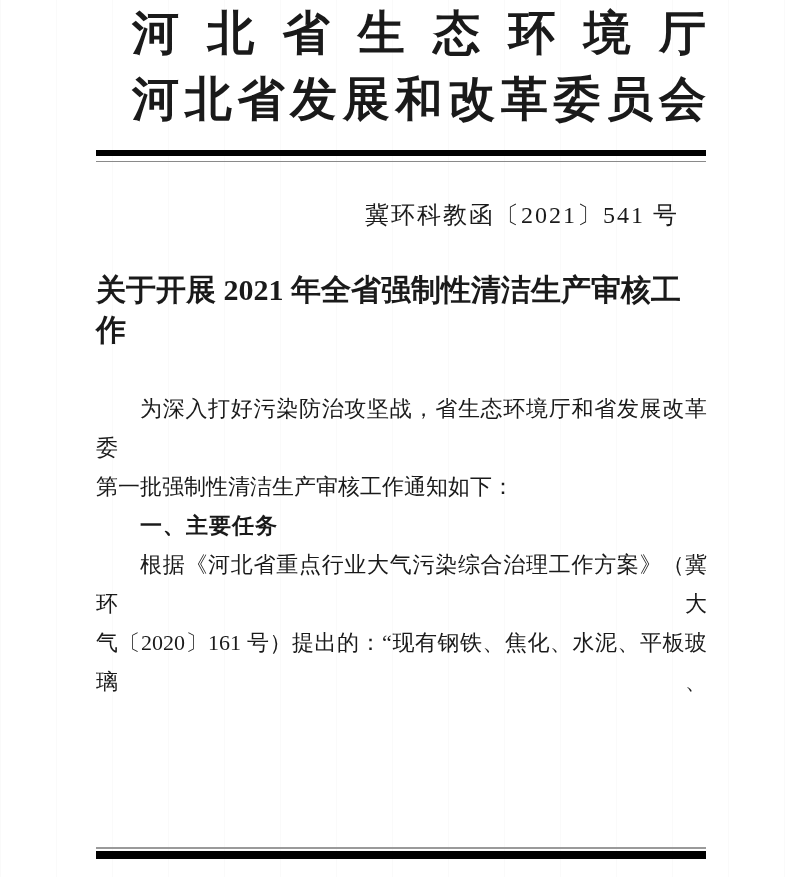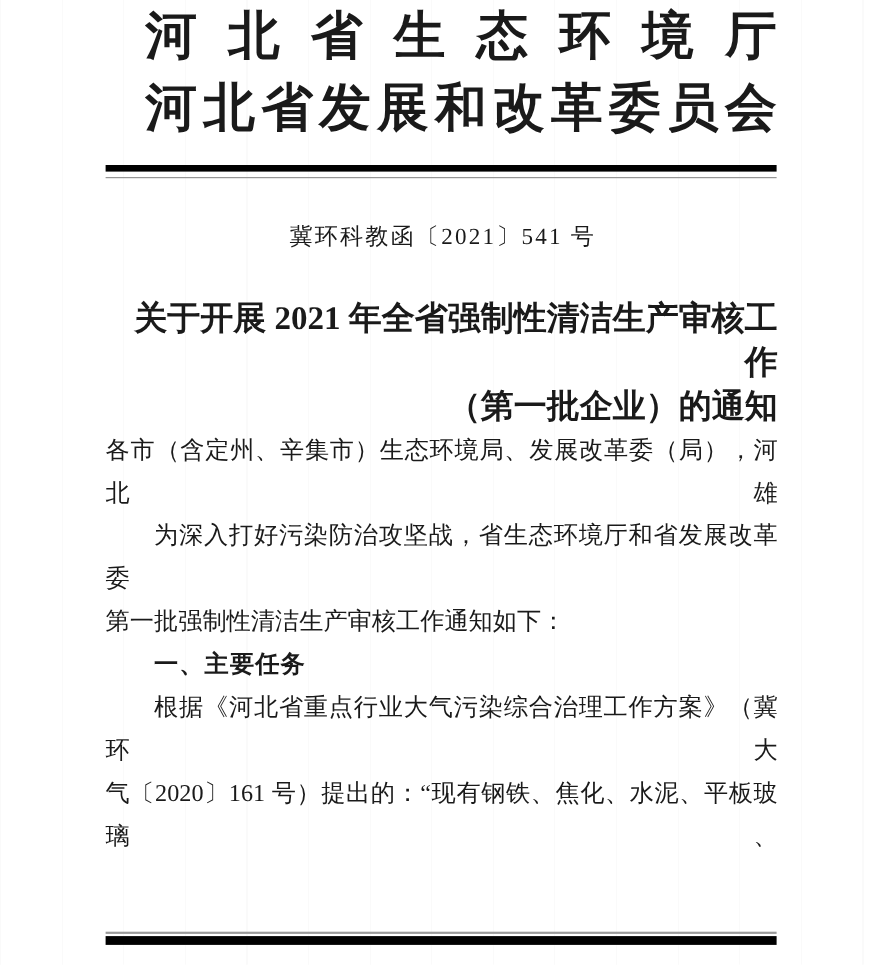--- a/index.html
+++ b/index.html
@@ -43,34 +43,34 @@
   
   .rule { position: absolute; left: 96px; width: 610px; }
   .rule-top-thick   { top: 150px; height: 6px; background: #000; }
   .rule-top-thin    { top: 161px; height: 1px; background: #8a8a8a; }
   .rule-bottom-thin { top: 847px; height: 2px; background: #9a9a9a; }
   .rule-bottom-thick{ top: 851px; height: 8px; background: #000; }
   
   .doc-number {
     position: absolute;
     top: 200px;
-    left: 111px;
+    left: 96px;
     width: 583px; 
-    text-align: center;
-    font-size: 21px;
+    text-align: right;
+    font-size: 24px;
     line-height: 30px;
     letter-spacing: 2px;
   }
   
   .doc-title {
     position: absolute;
     top: 270px;
     left: 96px;
     width: 611px;
-    text-align: right;
+    text-align: left;
     font-weight: bold;
     font-size: 30px;
     line-height: 40px;
   }
   
   .doc-body {
     position: absolute;
     top: 389px;
     left: 96px;
     width: 611px;
@@ -104,25 +104,23 @@
     <div class="letterhead-line">河北省发展和改革委员会</div>
   </div>
 
   <div class="rule rule-top-thick"></div>
   <div class="rule rule-top-thin"></div>
 
   <div class="doc-number">冀环科教函〔2021〕541 号</div>
 
   <div class="doc-title">
     <div>关于开展 2021 年全省强制性清洁生产审核工作</div>
-    <div>（第一批企业）的通知</div>
   </div>
 
   <div class="doc-body">
-    <div class="line j">各市（含定州、辛集市）生态环境局、发展改革委（局），河北雄</div>
     <div class="line j indent">为深入打好污染防治攻坚战，省生态环境厅和省发展改革委</div>
     <div class="line">第一批强制性清洁生产审核工作通知如下：</div>
     <div class="line heading indent">一、主要任务</div>
     <div class="line j indent">根据《河北省重点行业大气污染综合治理工作方案》（冀环大</div>
     <div class="line j">气〔2020〕161 号）提出的：“现有钢铁、焦化、水泥、平板玻璃、</div>
 
   </div>
 
   <div class="rule rule-bottom-thin"></div>
   <div class="rule rule-bottom-thick"></div>

